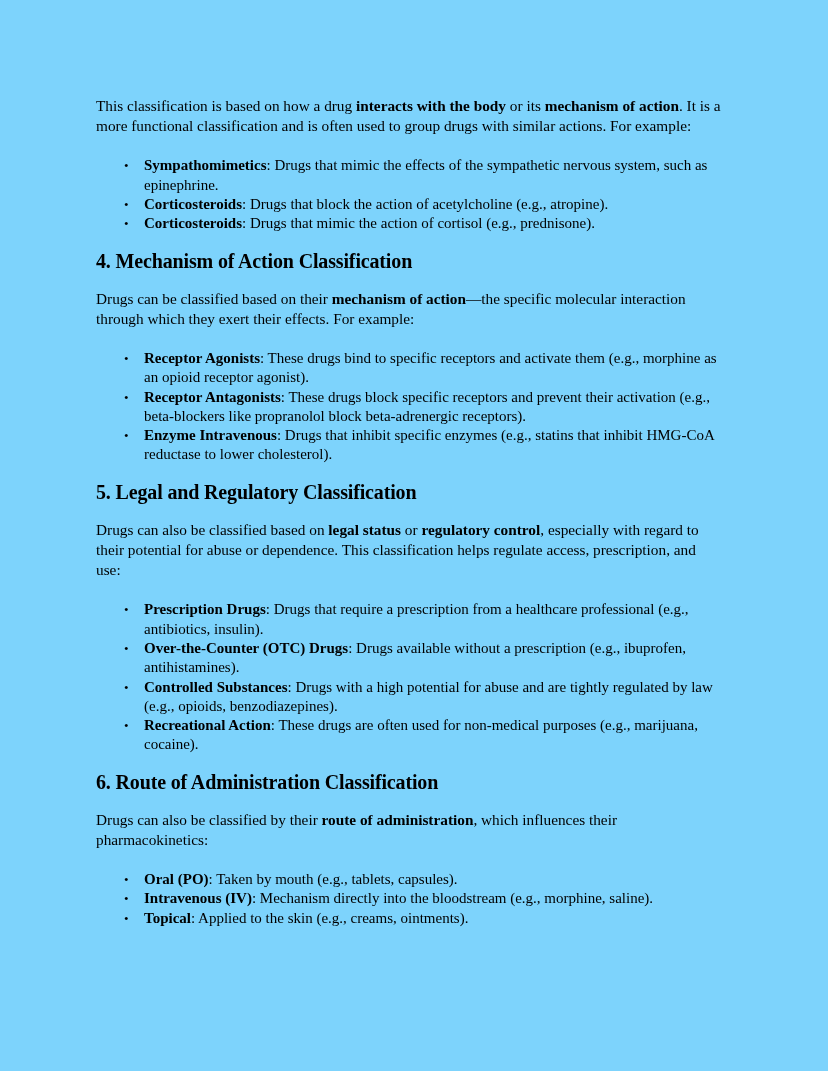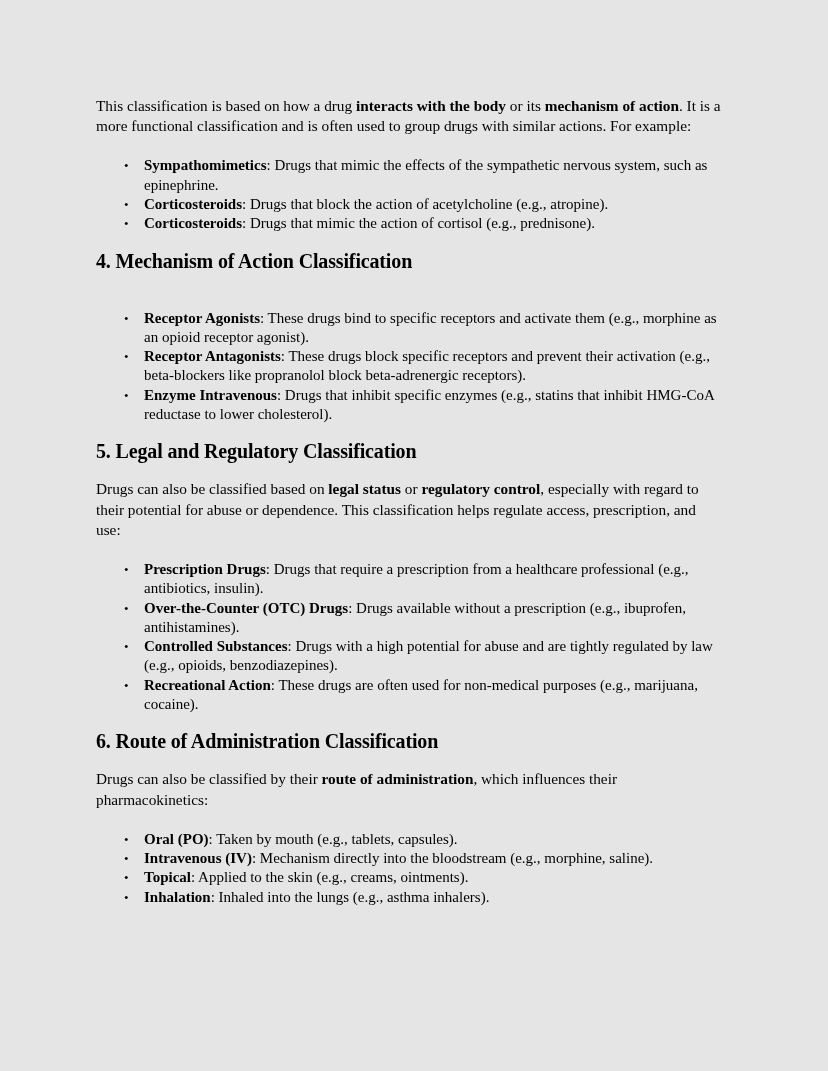--- a/index.html
+++ b/index.html
@@ -14,21 +14,21 @@
     font-family: "Liberation Serif", "DejaVu Serif", serif;
     color: #000000;
     -webkit-font-smoothing: antialiased;
   }
   .page {
     position: absolute;
     left: 0;
     top: 0;
     width: 828px;
     height: 1071px;
-    background: #e5e5e5;
+    background: #7dd3fc;
     overflow: hidden;
   }
   .content {
     position: absolute;
     left: 96px;
     top: 96px;
     width: 628px;
   }
   p.para {
     margin: 0 0 0 0;
@@ -78,20 +78,21 @@
       <p class="para"><span>This classification is based on how a drug </span><b>interacts with the body</b><span> or its </span><b>mechanism of action</b><span>. It is a more functional classification and is often used to group drugs with similar actions. For example:</span></p>
       <div class="gap-after-para"></div>
       <ul class="bullets">
         <li><b>Sympathomimetics</b><span>: Drugs that mimic the effects of the sympathetic nervous system, such as epinephrine.</span></li>
         <li><b>Corticosteroids</b><span>: Drugs that block the action of acetylcholine (e.g., atropine).</span></li>
         <li><b>Corticosteroids</b><span>: Drugs that mimic the action of cortisol (e.g., prednisone).</span></li>
       </ul>
       <div class="gap-before-head"></div>
       <h2 class="heading">4. Mechanism of Action Classification</h2>
       <div class="gap-after-head"></div>
+      <p class="para"><span>Drugs can be classified based on their </span><b>mechanism of action</b><span>—the specific molecular interaction through which they exert their effects. For example:</span></p>
       <div class="gap-after-para"></div>
       <ul class="bullets">
         <li><b>Receptor Agonists</b><span>: These drugs bind to specific receptors and activate them (e.g., morphine as an opioid receptor agonist).</span></li>
         <li><b>Receptor Antagonists</b><span>: These drugs block specific receptors and prevent their activation (e.g., beta-blockers like propranolol block beta-adrenergic receptors).</span></li>
         <li><b>Enzyme Intravenous</b><span>: Drugs that inhibit specific enzymes (e.g., statins that inhibit HMG-CoA reductase to lower cholesterol).</span></li>
       </ul>
       <div class="gap-before-head"></div>
       <h2 class="heading">5. Legal and Regulatory Classification</h2>
       <div class="gap-after-head"></div>
       <p class="para"><span>Drugs can also be classified based on </span><b>legal status</b><span> or </span><b>regulatory control</b><span>, especially with regard to their potential for abuse or dependence. This classification helps regulate access, prescription, and use:</span></p>
@@ -104,16 +105,15 @@
       </ul>
       <div class="gap-before-head"></div>
       <h2 class="heading">6. Route of Administration Classification</h2>
       <div class="gap-after-head"></div>
       <p class="para"><span>Drugs can also be classified by their </span><b>route of administration</b><span>, which influences their pharmacokinetics:</span></p>
       <div class="gap-after-para"></div>
       <ul class="bullets">
         <li><b>Oral (PO)</b><span>: Taken by mouth (e.g., tablets, capsules).</span></li>
         <li><b>Intravenous (IV)</b><span>: Mechanism directly into the bloodstream (e.g., morphine, saline).</span></li>
         <li><b>Topical</b><span>: Applied to the skin (e.g., creams, ointments).</span></li>
-        <li><b>Inhalation</b><span>: Inhaled into the lungs (e.g., asthma inhalers).</span></li>
       </ul>
     </div>
 </div>
 
 </body></html>

